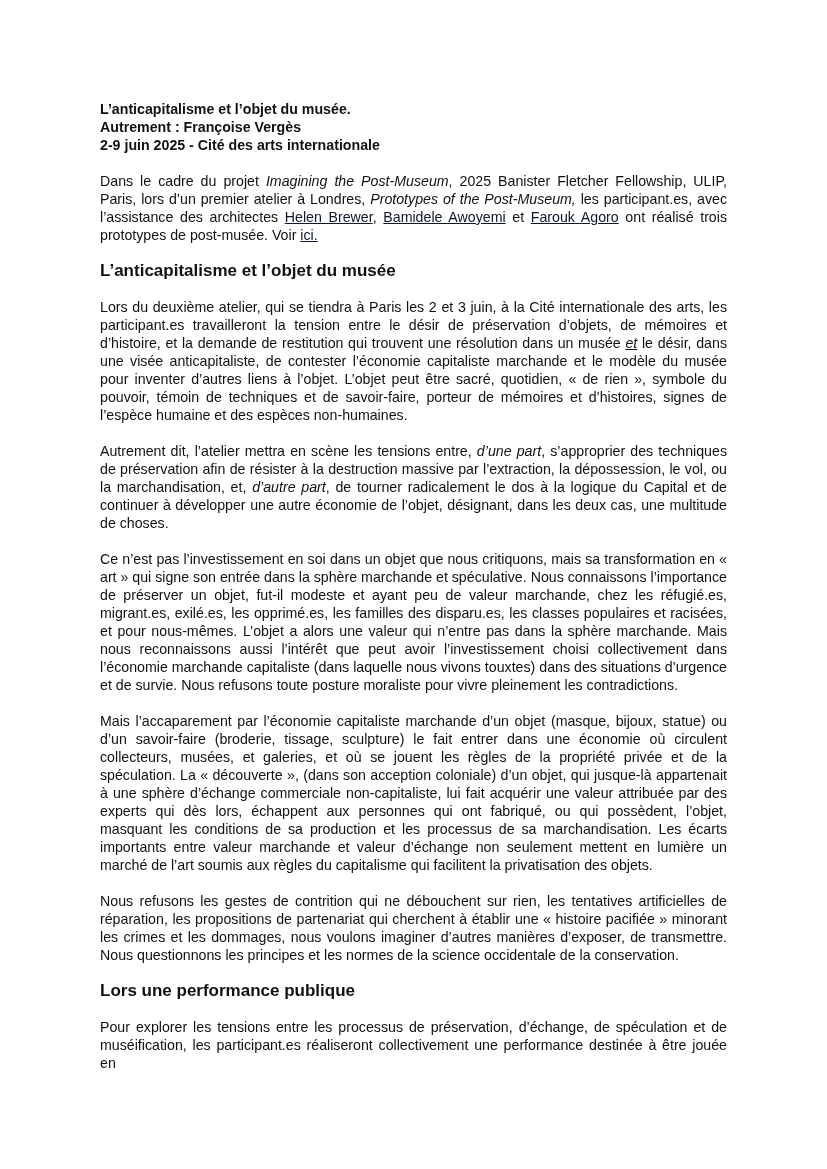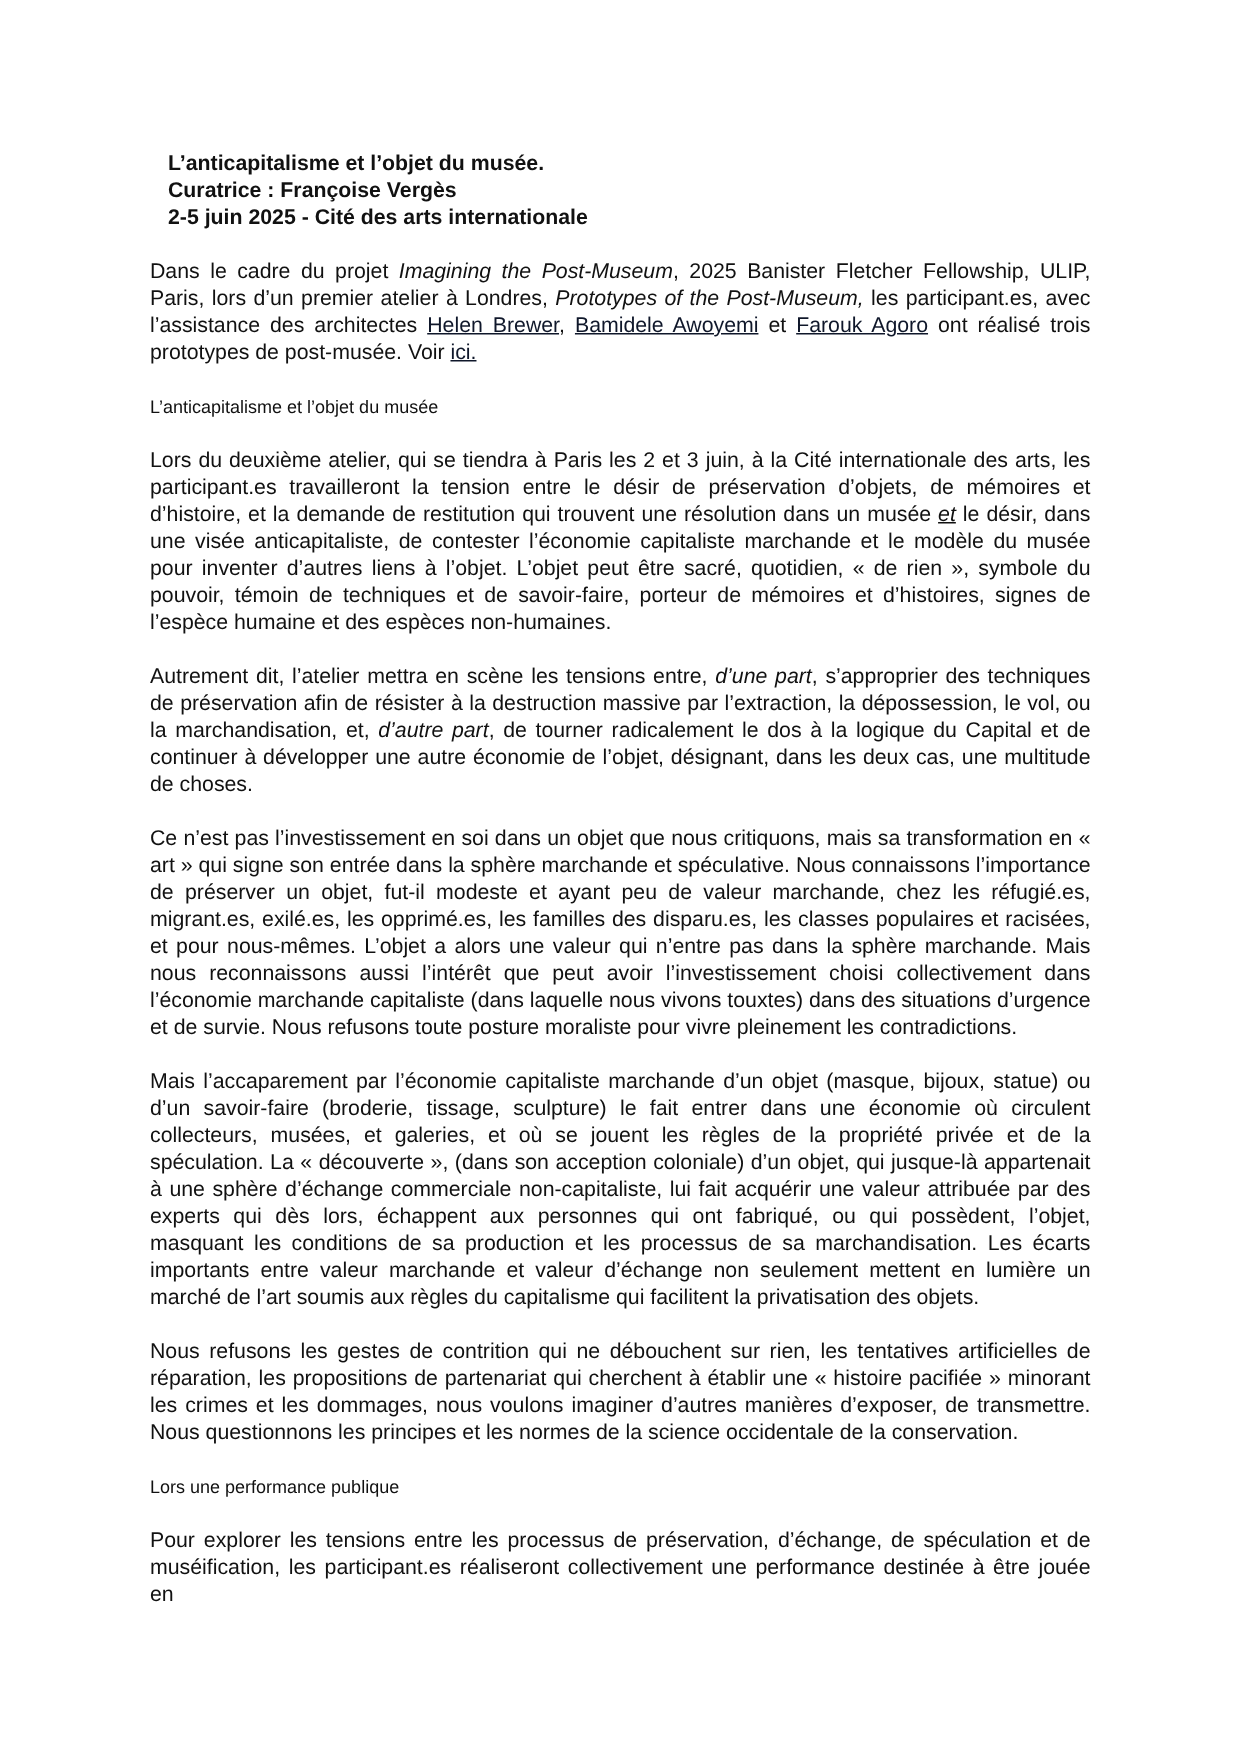--- a/index.html
+++ b/index.html
@@ -12,49 +12,49 @@
     font-family: "Liberation Sans", "DejaVu Sans", sans-serif;
     font-size: 14.2px;
     line-height: 18px;
   }
   .content {
     position: absolute;
     left: 100px;
     top: 100px;
     width: 627px;
   }
-  .header-block { font-weight: bold; margin: 0 0 18px 12px; }
+  .header-block { font-weight: bold; margin: 0 0 18px 0; }
   .header-block div { line-height: 18px; }
   p {
     margin: 0 0 18px 0;
     text-align: justify;
   }
   h2 {
-    font-size: 12px;
-    font-weight: normal;
+    font-size: 17px;
+    font-weight: bold;
     margin: 0 0 18px 0;
     line-height: 18px;
   }
   a {
     color: #0f172a;
     text-decoration: underline;
   }
   em { }
   .u { text-decoration: underline; }
 </style>
 </head>
 <body>
 
 <div class="page">
   <div class="content">
 
     <div class="header-block">
       <div>L’anticapitalisme et l’objet du musée.</div>
-      <div>Curatrice : Françoise Vergès</div>
-      <div>2-5 juin 2025 - Cité des arts internationale</div>
+      <div>Autrement : Françoise Vergès</div>
+      <div>2-9 juin 2025 - Cité des arts internationale</div>
     </div>
 
     <p><span>Dans le cadre du projet </span><em>Imagining the Post-Museum</em><span>, 2025 Banister Fletcher Fellowship, ULIP, Paris, lors d’un premier atelier à Londres, </span><em>Prototypes of the Post-Museum,</em><span> les participant.es, avec l’assistance des architectes </span><a href="#">Helen Brewer</a><span>, </span><a href="#">Bamidele Awoyemi</a><span> et </span><a href="#">Farouk Agoro</a><span> ont réalisé trois prototypes de post-musée. Voir </span><a href="#">ici.</a></p>
 
     <h2>L’anticapitalisme et l’objet du musée</h2>
 
     <p><span>Lors du deuxième atelier, qui se tiendra à Paris les 2 et 3 juin, à la Cité internationale des arts, les participant.es travailleront la tension entre le désir de préservation d’objets, de mémoires et d’histoire, et la demande de restitution qui trouvent une résolution dans un musée </span><em class="u">et</em><span> le désir, dans une visée anticapitaliste, de contester l’économie capitaliste marchande et le modèle du musée pour inventer d’autres liens à l’objet. L’objet peut être sacré, quotidien, « de rien », symbole du pouvoir, témoin de techniques et de savoir-faire, porteur de mémoires et d’histoires, signes de l’espèce humaine et des espèces non-humaines.</span></p>
 
     <p><span>Autrement dit, l’atelier mettra en scène les tensions entre, </span><em>d’une part</em><span>, s’approprier des techniques de préservation afin de résister à la destruction massive par l’extraction, la dépossession, le vol, ou la marchandisation, et, </span><em>d’autre part</em><span>, de tourner radicalement le dos à la logique du Capital et de continuer à développer une autre économie de l’objet, désignant, dans les deux cas, une multitude de choses.</span></p>
 

